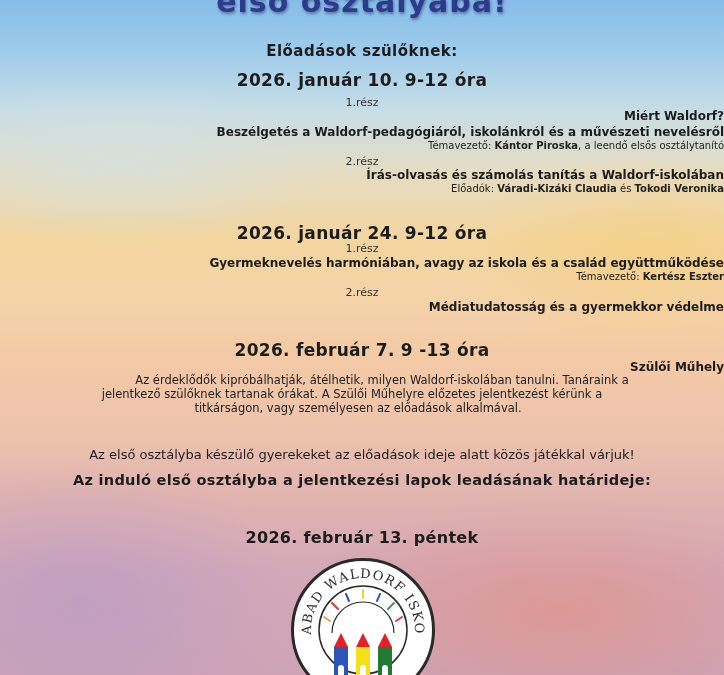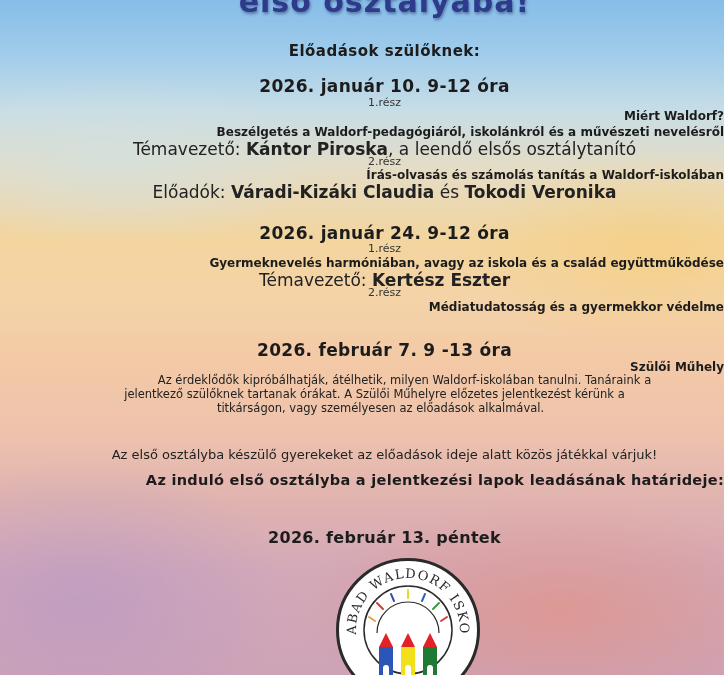--- a/index.html
+++ b/index.html
@@ -18,56 +18,56 @@
           #c7dde6 110px,
           #e5dcc4 170px,
           #f3d59e 240px,
           #f4d3a8 300px,
           #f3c9a6 360px,
           #eec3ad 430px,
           #e0b3b0 500px,
           #d3a9b8 570px,
           #cda3b6 675px);
     }
-    .poster { position: absolute; inset: 0; margin-left: 45px; }
+    .poster { position: absolute; inset: 0; }
     .line {
       position: absolute; left: 0; right: 0; text-align: center;
       white-space: nowrap; line-height: 1;
     }
     .title {
       top: -13px; font-size: 30px; font-weight: bold; color: #2e3a8c;
       letter-spacing: 1px; text-shadow: 1px 2px 3px rgba(20,30,80,0.45);
     }
     .h-section { top: 44px; font-size: 15px; font-weight: bold; letter-spacing: 0.5px; }
     .h-date { font-size: 17px; font-weight: bold; letter-spacing: 0.3px; }
     .part { font-size: 11px; color: #333; }
     .topic { font-size: 12px; font-weight: bold; text-align: right; }
-    .person { font-size: 17px; color: #222; }
+    .person { font-size: 10px; color: #222; text-align: right; }
     .person b { font-weight: bold; }
     .body-text { font-size: 11.5px; color: #222; }
     .note { font-size: 13px; color: #222; }
-    .deadline { font-size: 14.5px; font-weight: bold; letter-spacing: 0.3px; text-align: right; }
+    .deadline { font-size: 14.5px; font-weight: bold; letter-spacing: 0.3px; }
     .deadline-date { font-size: 16px; font-weight: bold; letter-spacing: 0.3px; }
 
     .logo {
       position: absolute; left: 291px; top: 558px; width: 144px; height: 144px;
       border-radius: 50%; background: #ffffff; border: 3px solid #2a2a2a;
       box-sizing: border-box;
     }
     .logo svg { position: absolute; left: 0; top: 0; }
   </style>
 </head>
 <body>
 
 <div class="poster">
 
   <div class="line title">első osztályába!</div>
   <div class="line h-section">Előadások szülőknek:</div>
 
-  <div class="line h-date" style="top:78px">2026. január 10.  9-12 óra</div>
+  <div class="line h-date" style="top:72px">2026. január 10.  9-12 óra</div>
   <div class="line part" style="top:97px">1.rész</div>
   <div class="line topic" style="top:110px">Miért Waldorf?</div>
   <div class="line topic" style="top:126px">Beszélgetés a Waldorf-pedagógiáról, iskolánkról és a művészeti nevelésről</div>
   <div class="line person" style="top:141px">
     <span>Témavezető: </span><b>Kántor Piroska</b><span>, a leendő elsős osztálytanító</span>
   </div>
   <div class="line part" style="top:156px">2.rész</div>
   <div class="line person" style="top:184px">
     <span>Előadók: </span><b>Váradi-Kizáki Claudia</b><span> és </span><b>Tokodi Veronika</b>
   </div>

